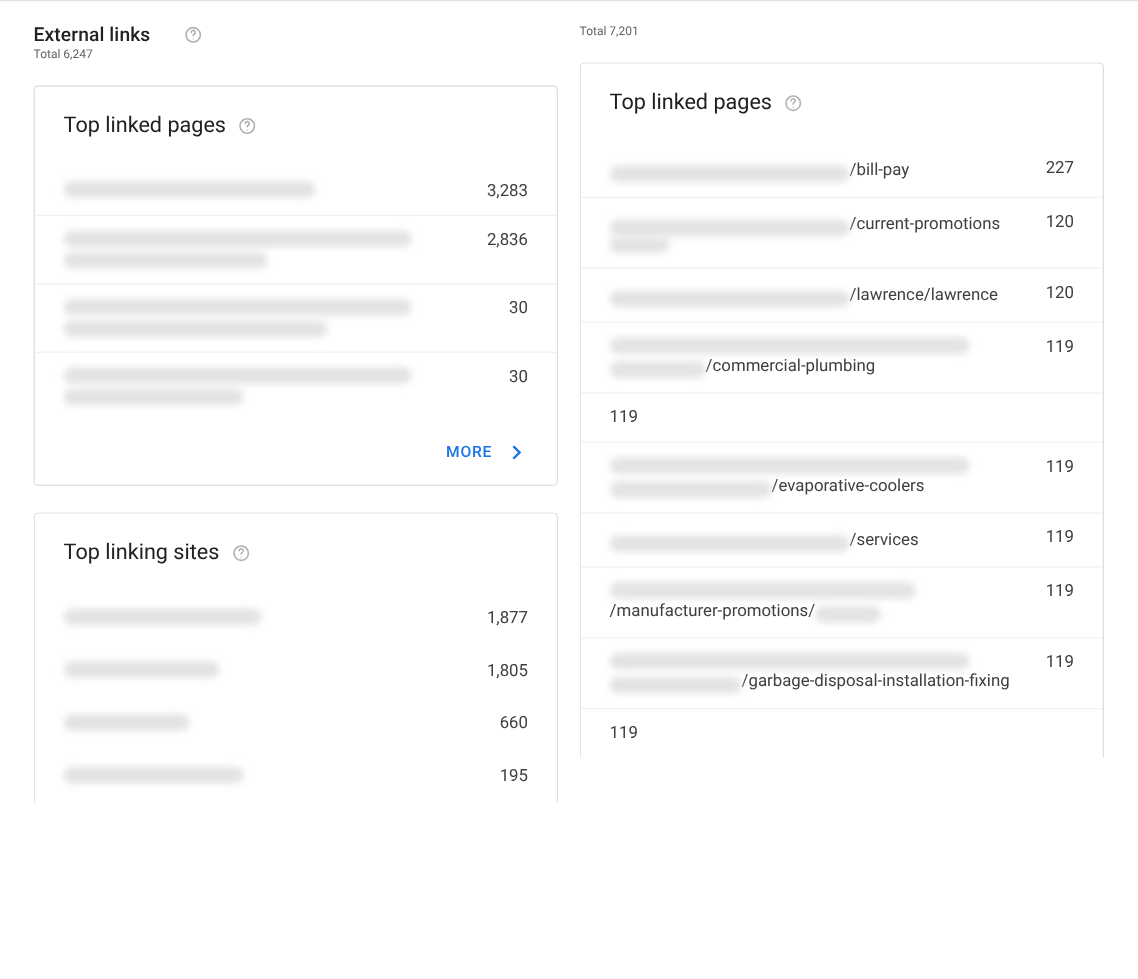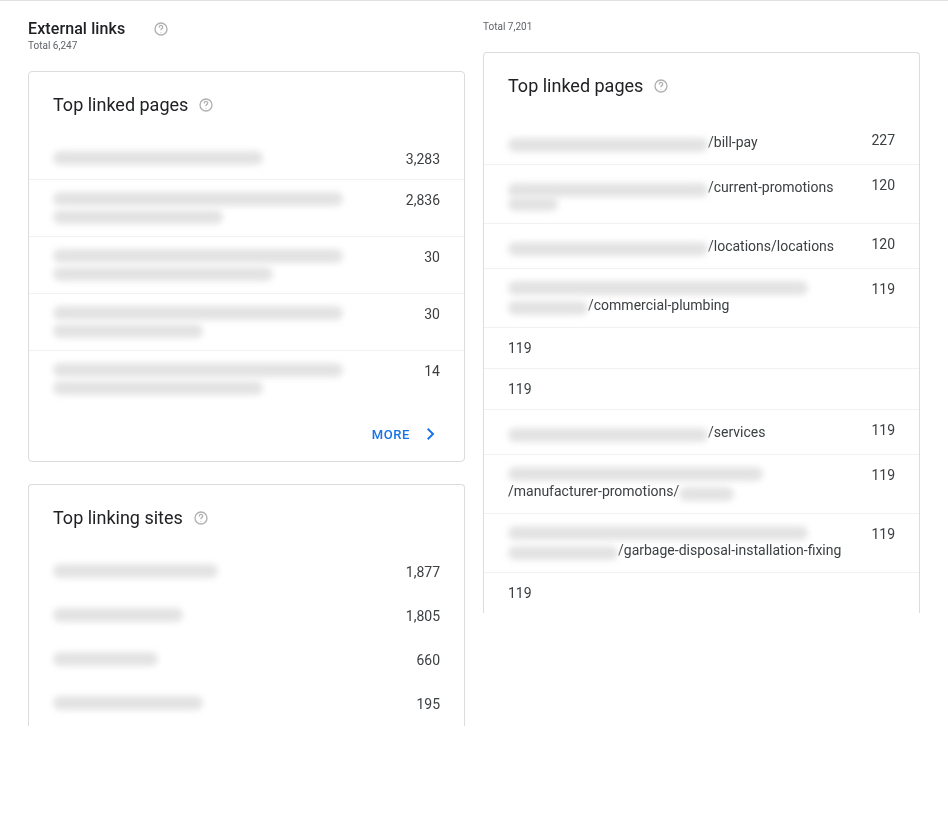--- a/index.html
+++ b/index.html
@@ -168,28 +168,20 @@
             <div class="row-value">30</div>
           </div>
           <div class="row">
             <div class="row-label">
               <span class="blur-chip" style="width: 290px;"></span>
               <span style="flex-basis: 100%; height: 0px;"></span>
               <span class="blur-chip" style="width: 150px; margin-top: 4px;"></span>
             </div>
             <div class="row-value">30</div>
           </div>
-          <div class="row">
-            <div class="row-label">
-              <span class="blur-chip" style="width: 290px;"></span>
-              <span style="flex-basis: 100%; height: 0px;"></span>
-              <span class="blur-chip" style="width: 210px; margin-top: 4px;"></span>
-            </div>
-            <div class="row-value">14</div>
-          </div>
         </div>
       <div class="more-row">
         <span>MORE</span>
         <span class="chevron">
             <svg viewBox="0 0 8 12">
               <path d="M0 1.4 1.4 0 7.4 6l-6 6L0 10.6 4.6 6z"></path>
             </svg>
           </span>
       </div>
     </div>
@@ -260,37 +252,43 @@
             <div class="row-label">
               <span class="blur-chip" style="width: 200px;"></span>
               <span class="url-tail">/current-promotions </span>
               <span class="blur-chip" style="width: 50px;"></span>
             </div>
             <div class="row-value">120</div>
           </div>
           <div class="row">
             <div class="row-label">
               <span class="blur-chip" style="width: 200px;"></span>
-              <span class="url-tail">/locations/locations</span>
+              <span class="url-tail">/lawrence/lawrence</span>
             </div>
             <div class="row-value">120</div>
           </div>
           <div class="row">
             <div class="row-label">
               <span class="blur-chip" style="width: 300px;"></span>
               <span style="flex-basis: 100%; height: 0px;"></span>
               <span class="blur-chip" style="width: 80px; margin-top: 4px;"></span>
               <span class="url-tail">/commercial-plumbing</span>
             </div>
             <div class="row-value">119</div>
           </div>
           <div class="row">
             <div class="row-value">119</div>
           </div>
           <div class="row">
+            <div class="row-label">
+              <span class="blur-chip" style="width: 300px;"></span>
+              <span style="flex-basis: 100%; height: 0px;"></span>
+              <span class="blur-chip" style="width: 135px; margin-top: 4px;"></span>
+              <span class="url-tail">/evaporative-coolers</span>
+            </div>
             <div class="row-value">119</div>
           </div>
           <div class="row">
             <div class="row-label">
               <span class="blur-chip" style="width: 200px;"></span>
               <span class="url-tail">/services</span>
             </div>
             <div class="row-value">119</div>
           </div>
           <div class="row">

